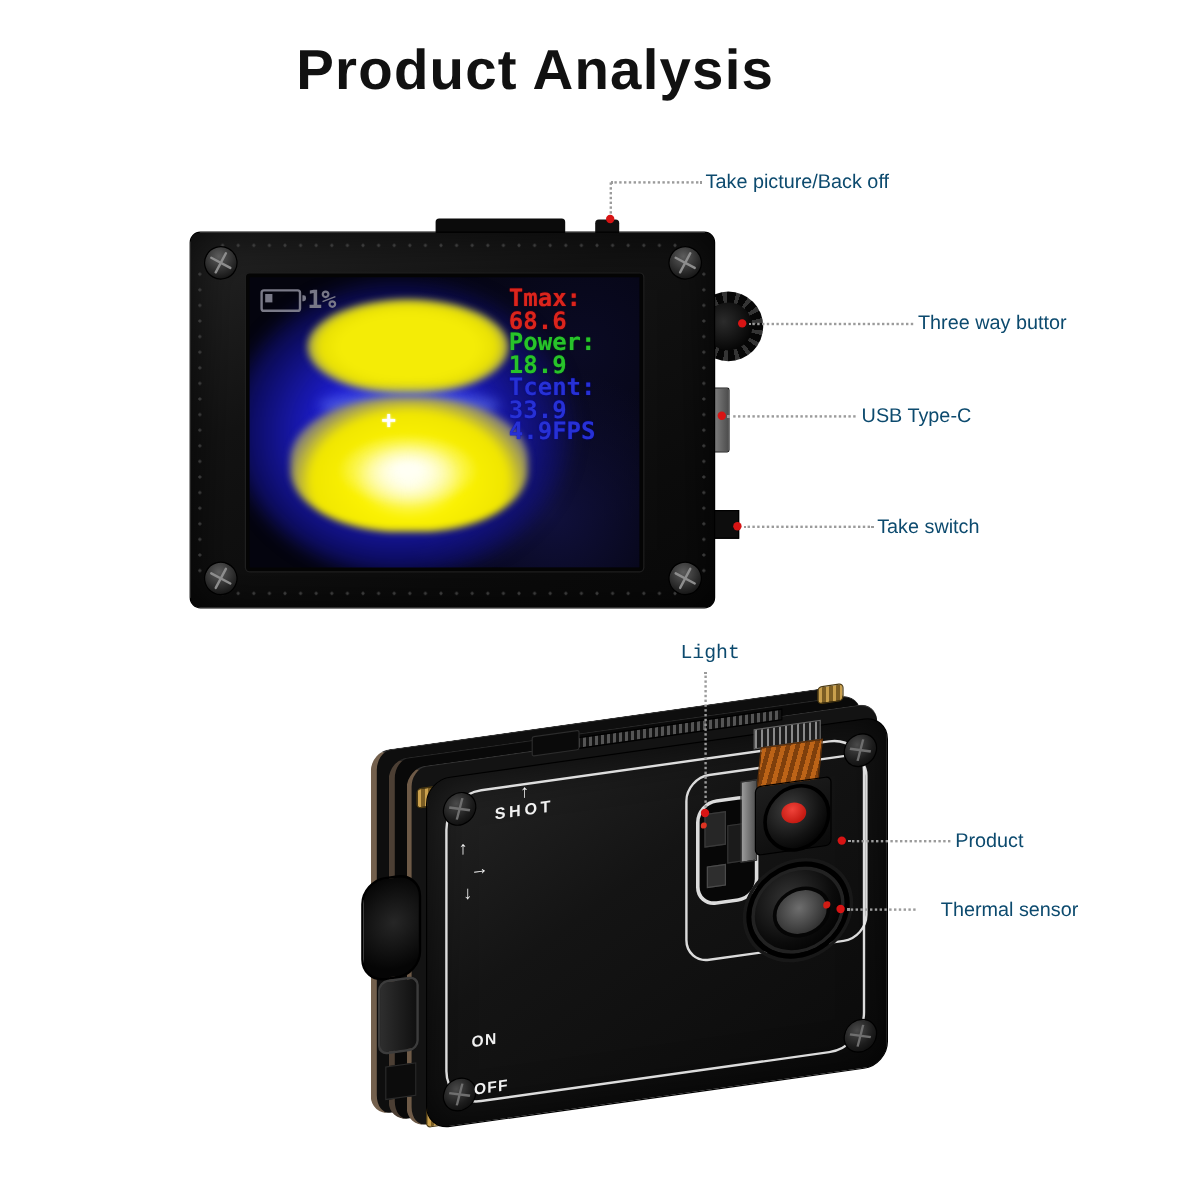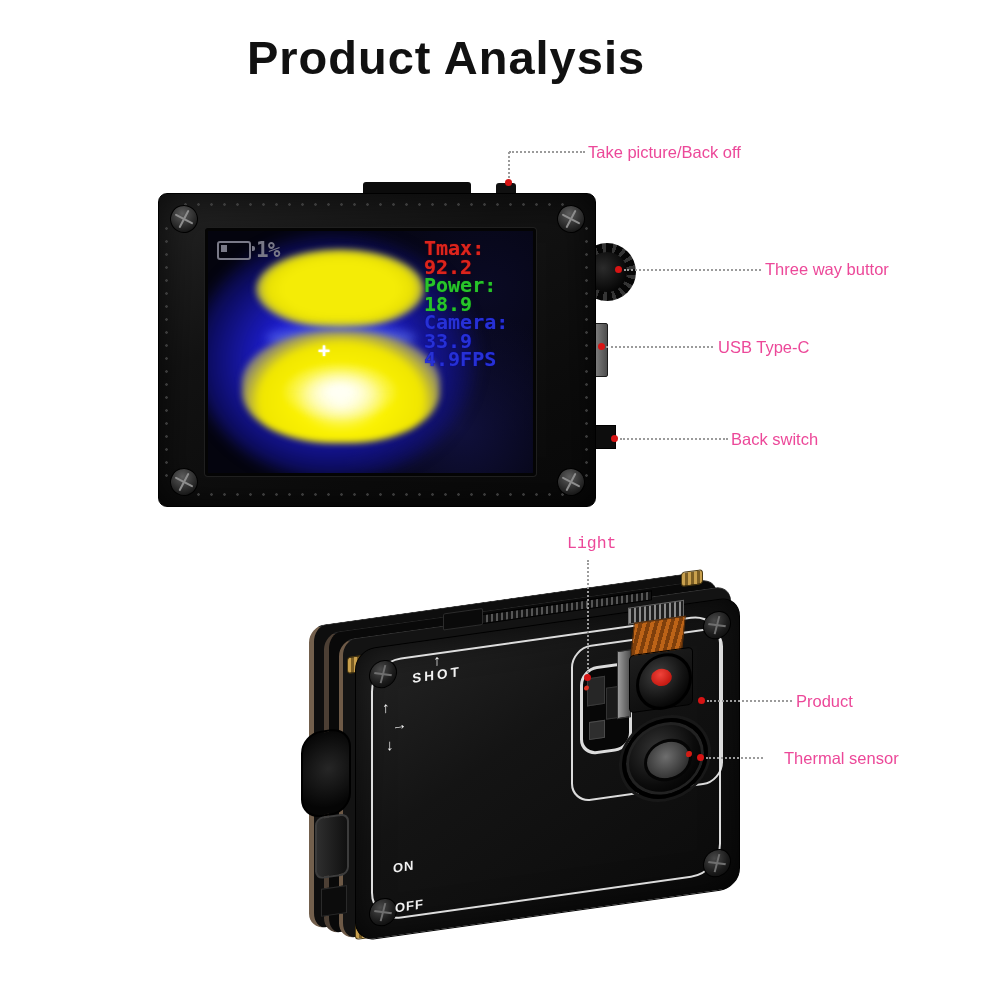--- a/index.html
+++ b/index.html
@@ -5,21 +5,21 @@
   html,body{margin:0;padding:0;background:#fff;}
   .canvas{position:relative;width:1000px;height:1000px;background:#ffffff;overflow:hidden;
           font-family:"Liberation Sans", sans-serif;}
   .abs{position:absolute;}
 
   
   .page-title{position:absolute;left:0;top:30px;width:892px;text-align:center;
     font-size:47px;font-weight:700;color:#111;letter-spacing:1px;}
 
   
-  .co-label{position:absolute;font-size:16.5px;color:#ec4899;white-space:nowrap;z-index:60;}
+  .co-label{position:absolute;font-size:16.5px;color:#0c4a6e;white-space:nowrap;z-index:60;}
   .co-hline{position:absolute;height:0;border-top:2px dotted #9b9b9b;z-index:55;}
   .co-vline{position:absolute;width:0;border-left:2px dotted #9b9b9b;z-index:55;}
   .co-dot{position:absolute;width:7px;height:7px;border-radius:50%;background:#d71414;z-index:56;}
 
   
   #device-front{left:158px;top:181px;width:436px;height:324px;z-index:10;}
   #device-front .top-bar{left:205px;top:1px;width:108px;height:16px;background:#0b0b0b;border-radius:3px 3px 0 0;z-index:2;}
   #device-front .shutter{left:338px;top:2px;width:20px;height:14px;background:#101010;border-radius:3px;z-index:2;}
   #device-front .front-body{left:0;top:12px;width:436px;height:312px;border-radius:9px;z-index:2;
      background:linear-gradient(155deg,#242424 0%,#131313 35%,#0c0c0c 75%,#090909 100%);
@@ -170,24 +170,24 @@
       <div class="band"></div>
       <div class="jarbody"></div>
       <div class="hotspot"></div>
       <div class="crosshair">+</div>
       <div class="battery-row">
         <span class="batt-icon"></span>
         <span class="batt-text">1%</span>
       </div>
       <div class="readings">
         <div class="t-red">Tmax:</div>
-        <div class="t-red">92.2</div>
+        <div class="t-red">68.6</div>
         <div class="t-green">Power:</div>
         <div class="t-green">18.9</div>
-        <div class="t-blue">Camera:</div>
+        <div class="t-blue">Tcent:</div>
         <div class="t-blue">33.9</div>
         <div class="t-blue">4.9FPS</div>
       </div>
     </div>
   </div>
 
   <div class="abs" id="device-back">
     <div class="layer l3"></div>
     <div class="layer l2"></div>
     <div class="layer l1"></div>
@@ -249,21 +249,21 @@
   <div class="co-hline" style="left:624px;top:269px;width:137px;"></div>
   <div class="co-dot" style="left:615px;top:266px;"></div>
   <div class="co-label" style="left:765px;top:260px;">Three way buttor</div>
 
   <div class="co-hline" style="left:606px;top:346px;width:107px;"></div>
   <div class="co-dot" style="left:598px;top:343px;"></div>
   <div class="co-label" style="left:718px;top:338px;">USB Type-C</div>
 
   <div class="co-hline" style="left:620px;top:438px;width:108px;"></div>
   <div class="co-dot" style="left:611px;top:435px;"></div>
-  <div class="co-label" style="left:731px;top:430px;">Back switch</div>
+  <div class="co-label" style="left:731px;top:430px;">Take switch</div>
 
   <div class="co-label" style="left:567px;top:534px;font-family:Liberation Mono, monospace;">Light</div>
   <div class="co-vline" style="left:587px;top:560px;height:116px;"></div>
   <div class="co-dot" style="left:584px;top:674px;"></div>
 
   <div class="co-hline" style="left:707px;top:700px;width:85px;"></div>
   <div class="co-dot" style="left:698px;top:697px;"></div>
   <div class="co-label" style="left:796px;top:692px;">Product</div>
 
   <div class="co-hline" style="left:706px;top:757px;width:57px;"></div>

